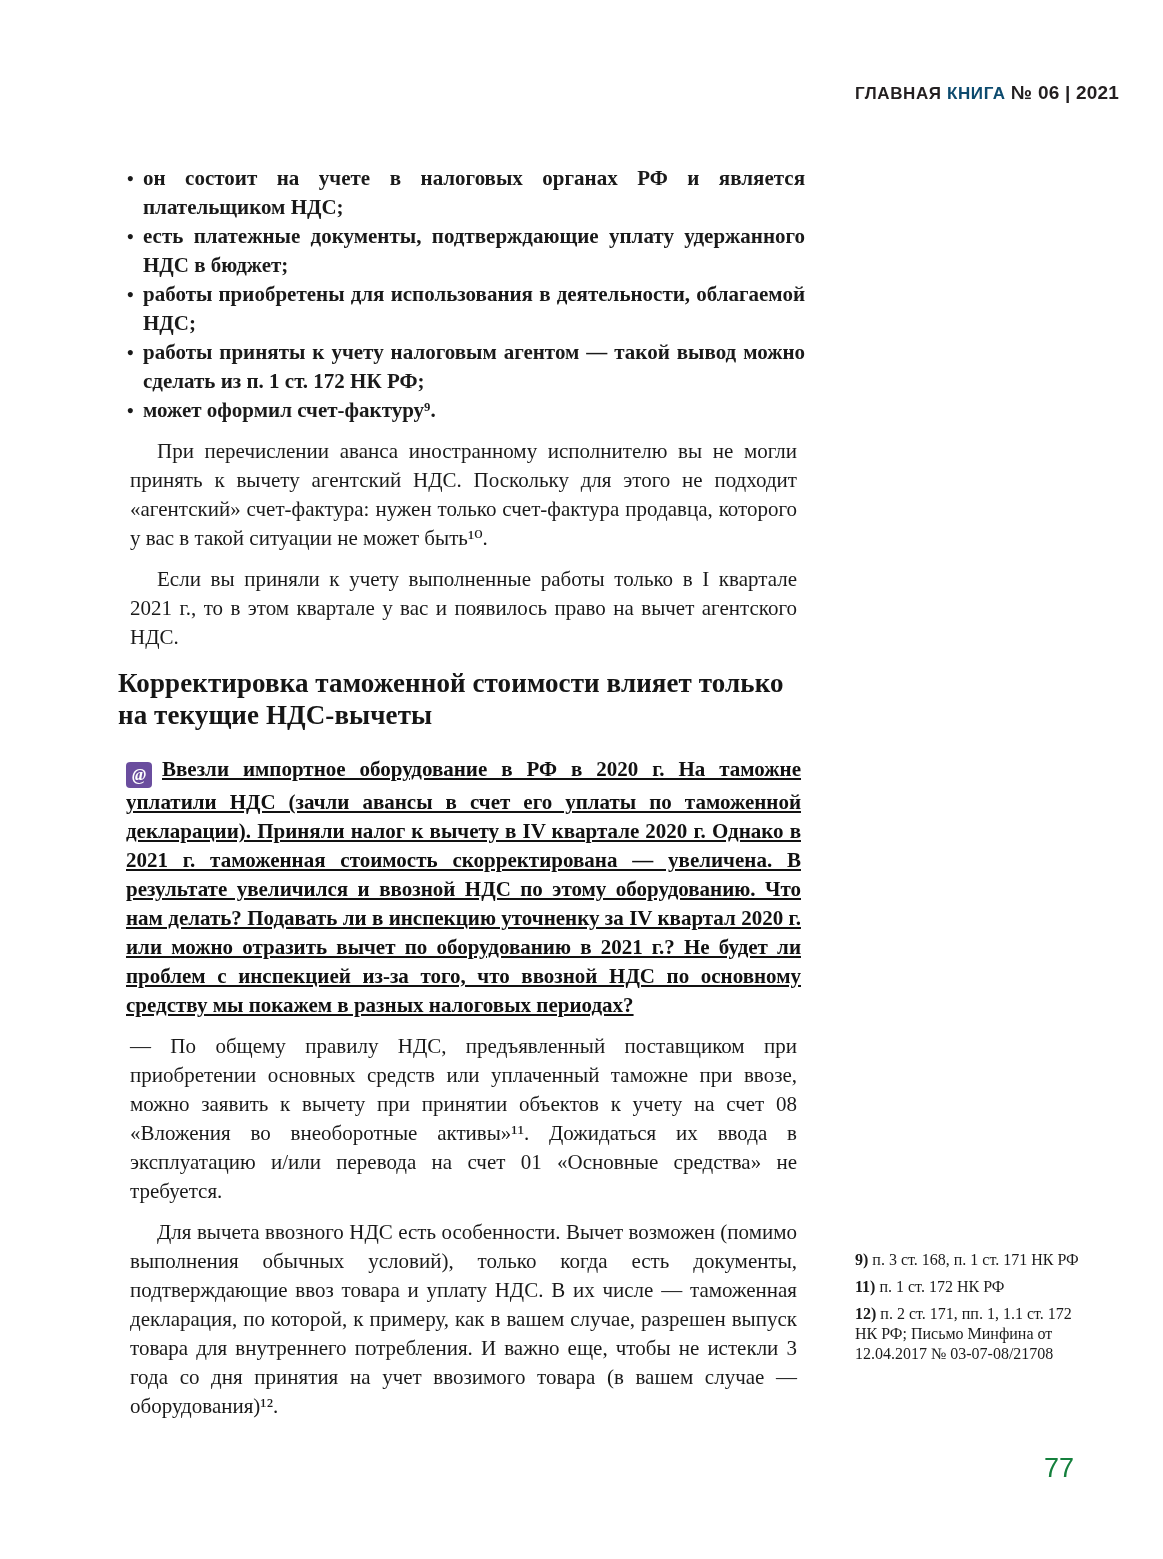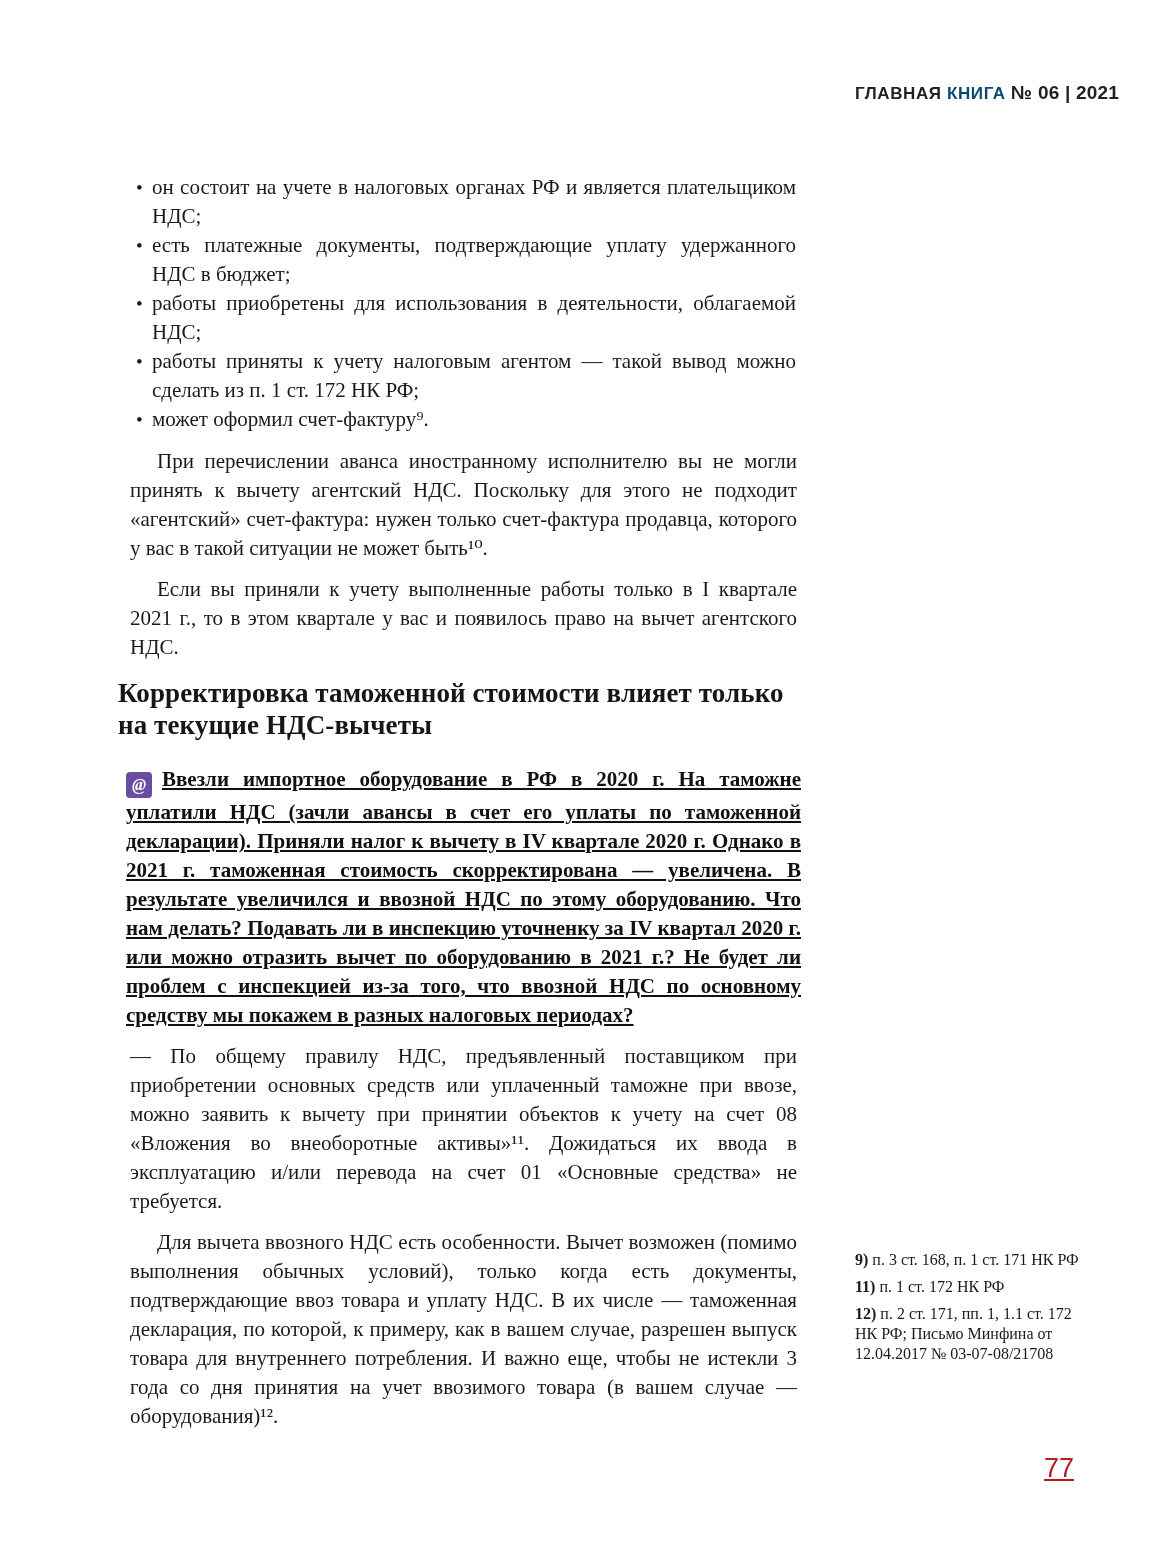--- a/index.html
+++ b/index.html
@@ -37,21 +37,21 @@
   .article-body {
     position: absolute;
     left: 118px;
     top: 160px;
     width: 691px;
     font-size: 21px;
     line-height: 29px;
     text-align: justify;
     hyphens: auto;
   }
-  ul.bullet-list { list-style: none; margin: 13px; padding: 0; }
+  ul.bullet-list { list-style: none; margin: 4px; padding: 0; font-weight: bold; }
   ul.bullet-list li {
     position: relative;
     padding-left: 21px;
   }
   ul.bullet-list li::before {
     content: "\2022";
     position: absolute;
     left: 5px;
     top: 0;
     font-size: 19px;
@@ -106,22 +106,21 @@
   .footnote { margin-bottom: 7px; }
   .fn-num { font-weight: bold; }
 
   .page-number {
     position: absolute;
     top: 1453px;
     left: 1044px;
     font-family: "Liberation Sans", sans-serif;
     font-size: 27px;
     font-weight: 400;
-    color: #b91c1c;
-    text-decoration: underline;
+    color: #15803d;
   }
 </style>
 </head>
 <body>
 
 <div class="page">
 
   <div class="journal-header">
     <span>ГЛАВНАЯ</span>
     <span class="brand-purple">КНИГА</span>

